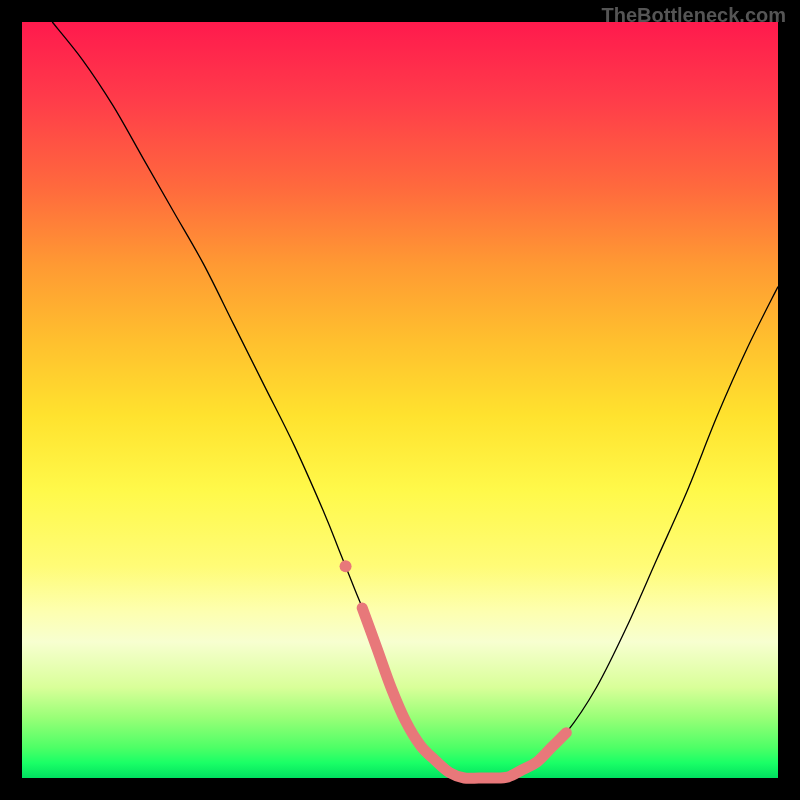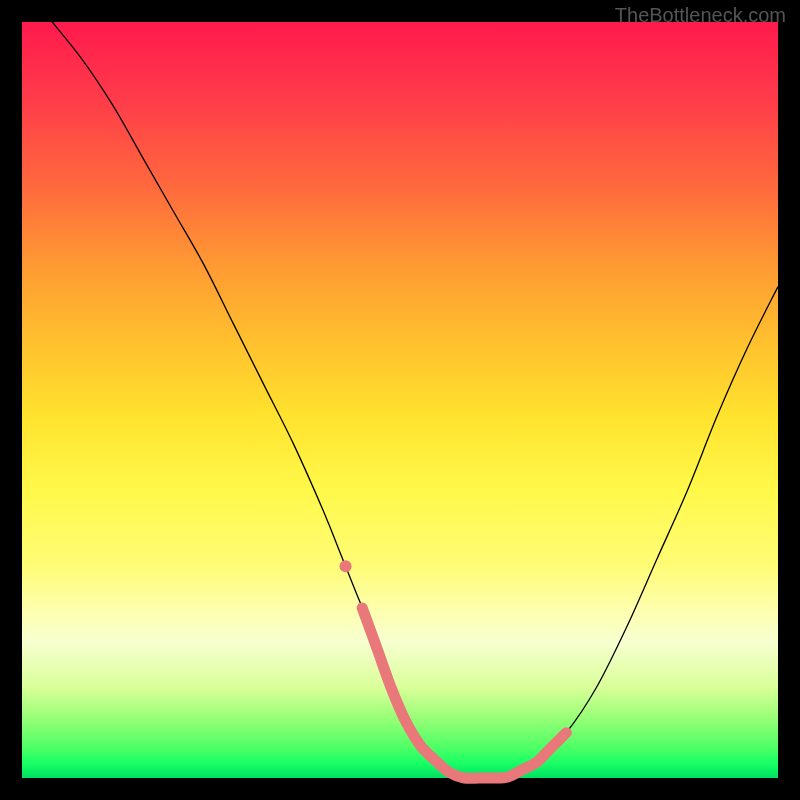--- a/index.html
+++ b/index.html
@@ -9,21 +9,21 @@
     background: #000;
     position: relative;
     font-family: Arial, sans-serif;
     overflow: hidden;
   }
   .watermark {
     position: absolute;
     top: 4px;
     right: 14px;
     font-size: 20px;
-    font-weight: normal;
+    font-weight: bold;
     color: #555;
     z-index: 10;
   }
   .plot-area {
     position: absolute;
     left: 22px;
     top: 22px;
     width: 756px;
     height: 756px;
     background: linear-gradient(to bottom,

